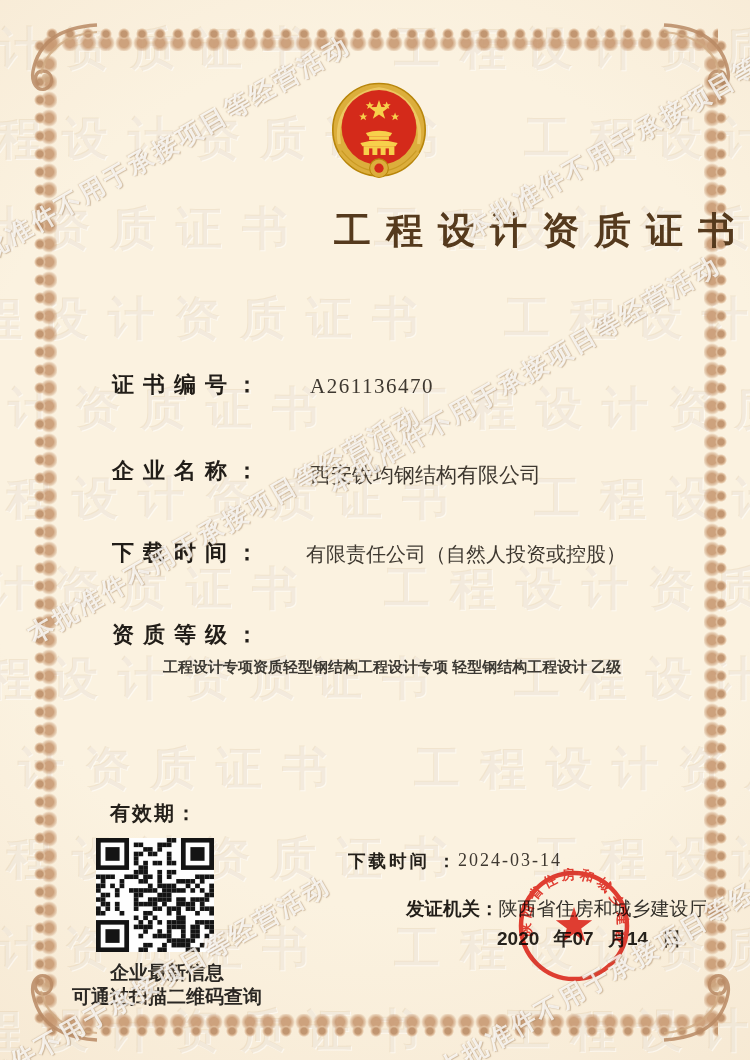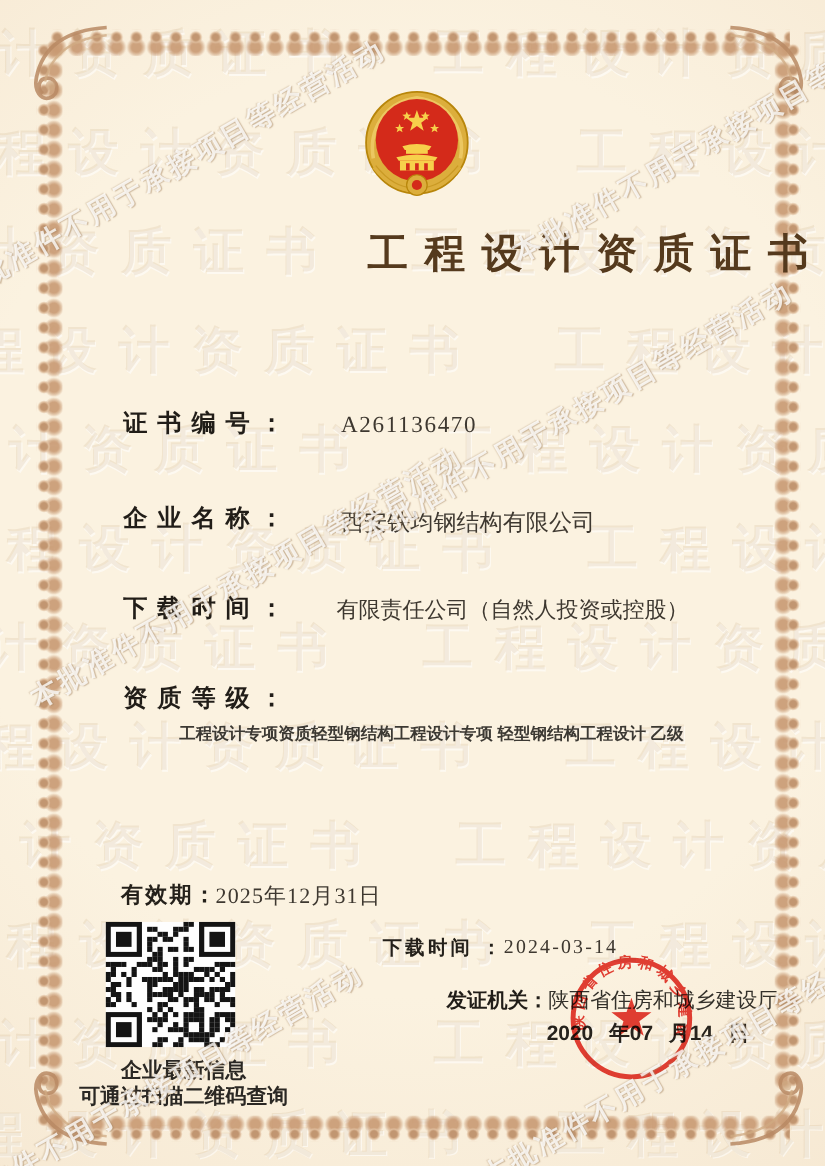--- a/index.html
+++ b/index.html
@@ -165,21 +165,20 @@
     <div class="f-label" style="left:112px;top:456px">企业名称：</div>
     <div class="f-value" style="left:310px;top:461px">西安铁均钢结构有限公司</div>
 
     <div class="f-label" style="left:112px;top:538px">下载时间：</div>
     <div class="f-value" style="left:306px;top:541px;font-size:20px">有限责任公司（自然人投资或控股）</div>
 
     <div class="f-label" style="left:112px;top:620px">资质等级：</div>
     <div class="lvl-detail">工程设计专项资质轻型钢结构工程设计专项 轻型钢结构工程设计 乙级</div>
 
     <div class="small-label" style="left:110px;top:800px;font-size:20px;letter-spacing:2px">有效期：</div>
-    <div class="f-value" style="left:196px;top:801px;font-size:20px;letter-spacing:1px">2025年12月31日</div>
 
     <svg id="qr-svg" class="qr" viewBox="0 0 118 118" preserveAspectRatio="none">
         <rect width="118" height="118" fill="#fefefe"></rect>
         <rect x="70.8" y="0" width="4.72" height="4.72" fill="#141414"></rect>
         <rect x="75.52" y="0" width="4.72" height="4.72" fill="#141414"></rect>
         <rect x="37.76" y="4.72" width="4.72" height="4.72" fill="#141414"></rect>
         <rect x="42.48" y="4.72" width="4.72" height="4.72" fill="#141414"></rect>
         <rect x="61.36" y="4.72" width="4.72" height="4.72" fill="#141414"></rect>
         <rect x="66.08" y="4.72" width="4.72" height="4.72" fill="#141414"></rect>
         <rect x="70.8" y="4.72" width="4.72" height="4.72" fill="#141414"></rect>

